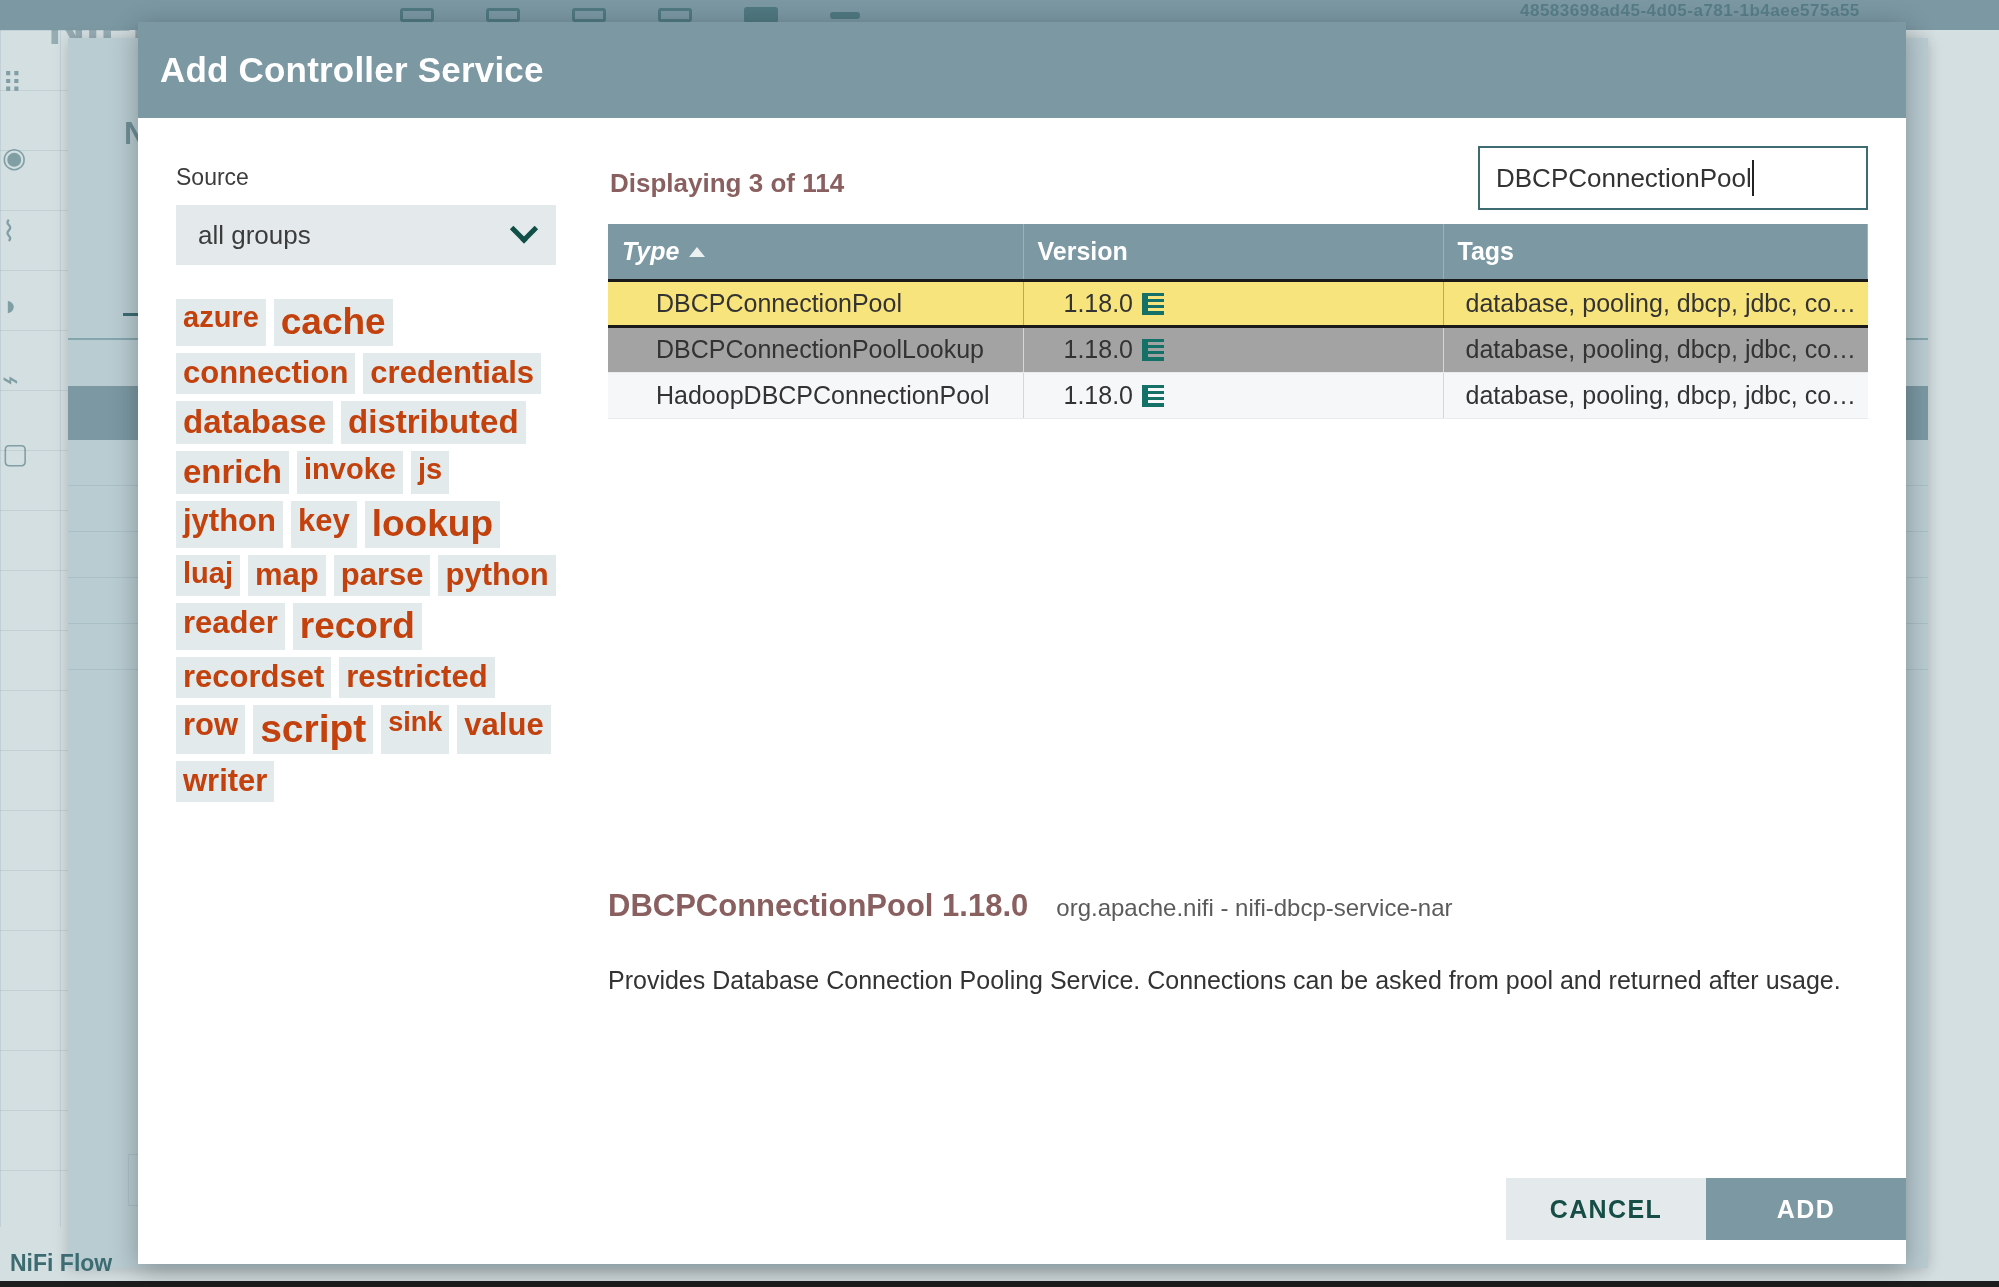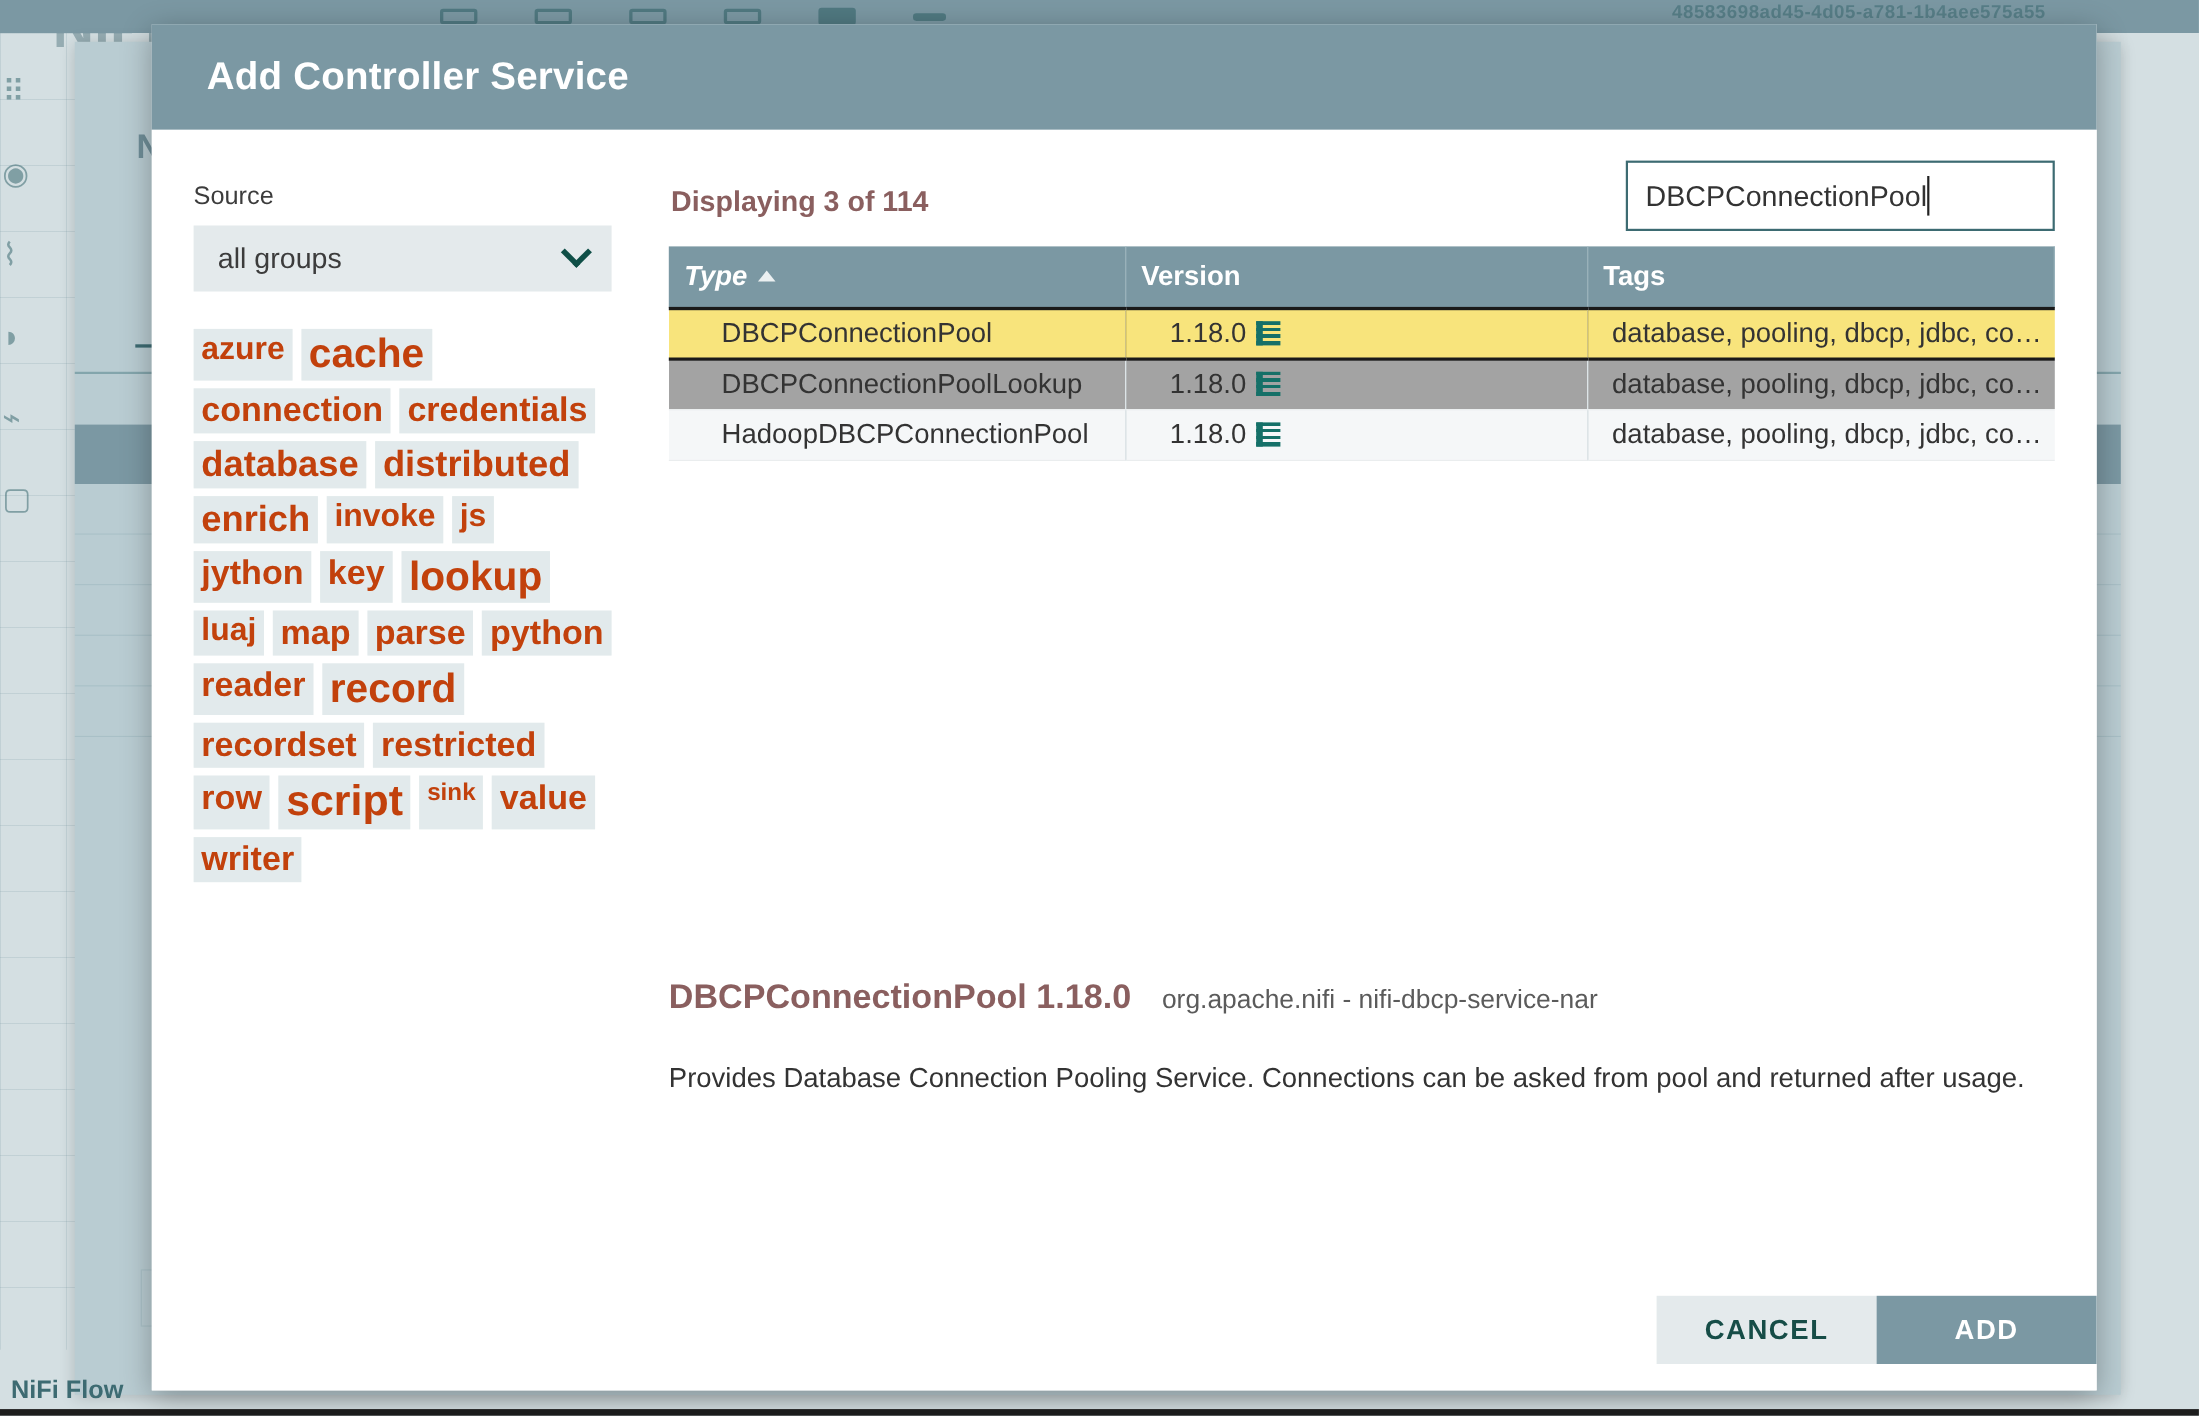--- a/index.html
+++ b/index.html
@@ -125,21 +125,21 @@
 
   
   #modal {
     position: absolute;
     left: 138px; top: 22px; width: 1768px; height: 1242px;
     background: #ffffff;
     box-shadow: 0 6px 26px rgba(0,0,0,.30);
   }
   .modal-header {
     height: 96px; background: #7b98a3;
-    display: flex; align-items: center; padding-left: 50px;
+    display: flex; align-items: center; padding-left: 22px;
   }
   .modal-title {
     color: #ffffff; font-size: 35px; font-weight: 700;
     letter-spacing: .2px;
   }
   .modal-body {
     position: absolute; left: 0; top: 96px; right: 0; bottom: 0;
     background: #ffffff;
   }
 
@@ -376,21 +376,21 @@
           <span class="tag" style="font-size: 29px;">luaj</span>
           <span class="tag" style="font-size: 31px;">map</span>
           <span class="tag" style="font-size: 31px;">parse</span>
           <span class="tag" style="font-size: 31px;">python</span>
           <span class="tag" style="font-size: 31px;">reader</span>
           <span class="tag" style="font-size: 37px; text-align: right;">record</span>
           <span class="tag" style="font-size: 31px;">recordset</span>
           <span class="tag" style="font-size: 31px;">restricted</span>
           <span class="tag" style="font-size: 31px;">row</span>
           <span class="tag" style="font-size: 39px;">script</span>
-          <span class="tag" style="font-size: 22px;">sink</span>
+          <span class="tag" style="font-size: 27px;">sink</span>
           <span class="tag" style="font-size: 31px;">value</span>
           <span class="tag" style="font-size: 31px;">writer</span>
         </div>
     </div>
 
     <div class="right-col">
       <div class="right-top">
         <div class="displaying">Displaying 3 of 114</div>
         <div class="search-wrap">
           <input class="search-input" type="text" value="DBCPConnectionPool" style="">

